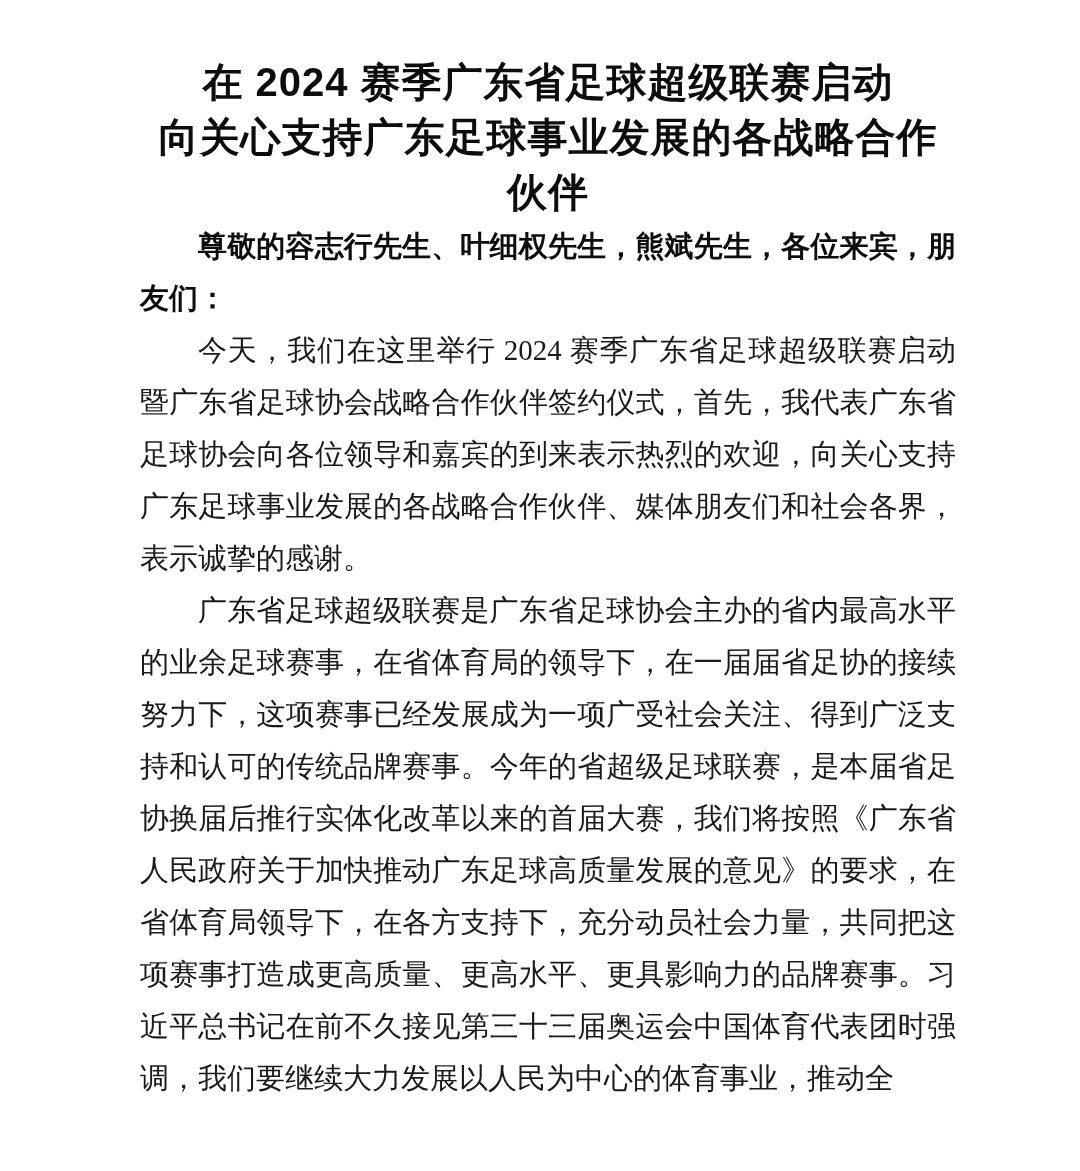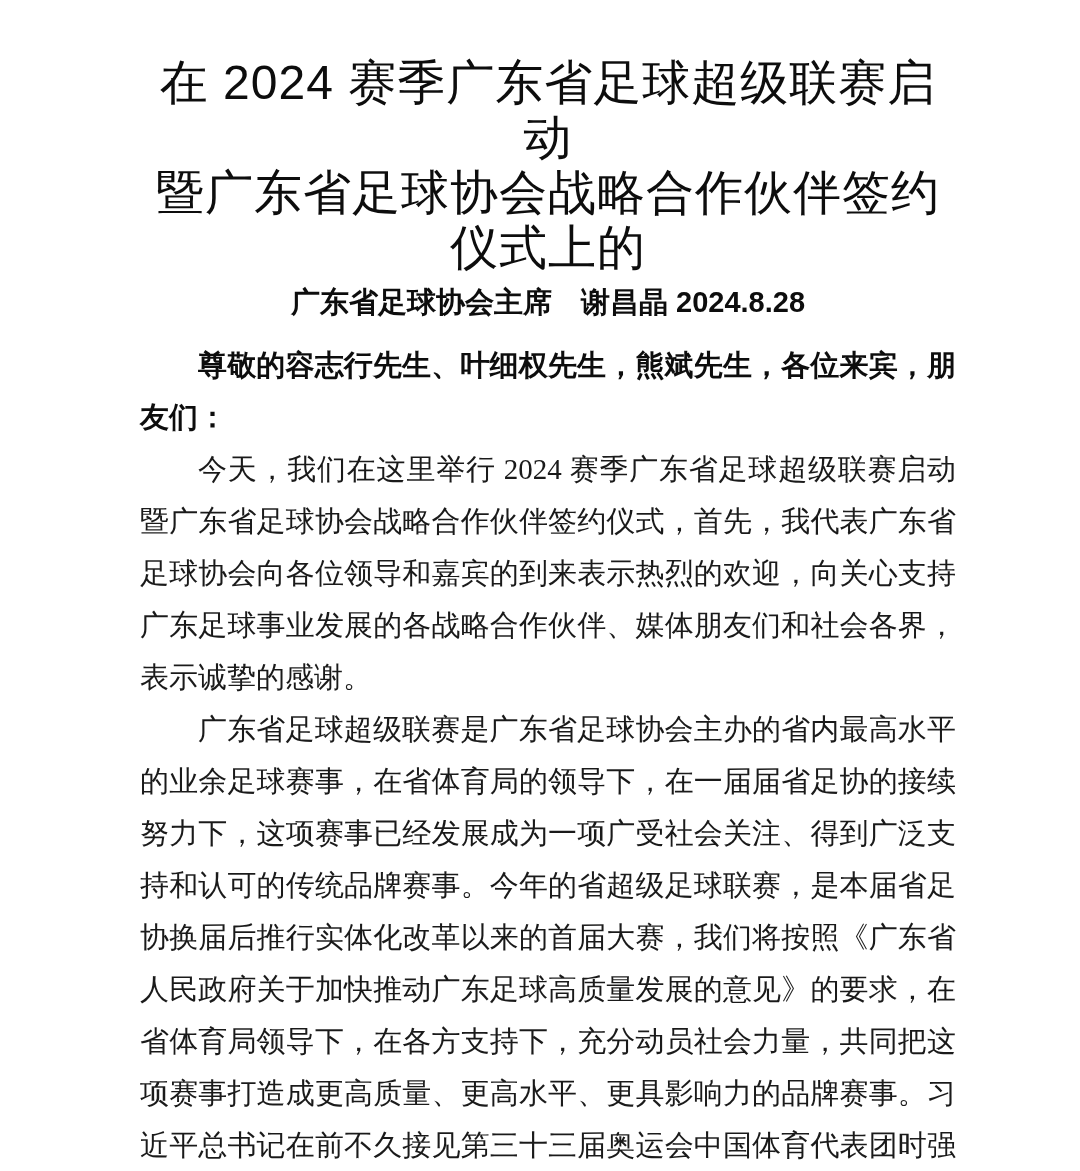--- a/index.html
+++ b/index.html
@@ -16,23 +16,23 @@
   }
   .page {
     box-sizing: border-box;
     width: 1080px;
     height: 1171px;
     padding: 0 124px 0 140px;
     background: #ffffff;
   }
   .doc-title {
     margin: 55px 0 0 0;
-    font-size: 48px;
+    font-size: 40px;
     line-height: 55px;
-    font-weight: 400;
+    font-weight: 700;
     text-align: center;
     letter-spacing: 1px;
     color: #0d0d0d;
   }
   .doc-title .title-line {
     display: block;
   }
   .byline {
     margin: 0 0 9px 0;
     font-size: 29px;
@@ -61,24 +61,23 @@
     font-family: Liberation Serif, serif;
   }
 </style>
 </head>
 <body>
 
 <div class="page">
 
   <h1 class="doc-title">
     <span class="title-line">在 2024 赛季广东省足球超级联赛启动</span>
-    <span class="title-line">暨广东省足球协会战略合作伙伴签约仪式上的</span>
+    <span class="title-line">向关心支持广东足球事业发展的各战略合作伙伴</span>
   </h1>
 
-  <div class="byline">广东省足球协会主席　谢昌晶 2024.8.28</div>
 
   <p class="para salutation">尊敬的容志行先生、叶细权先生，熊斌先生，各位来宾，朋友们：</p>
 
   <p class="para body-text">今天，我们在这里举行 2024 赛季广东省足球超级联赛启动暨广东省足球协会战略合作伙伴签约仪式，首先，我代表广东省足球协会向各位领导和嘉宾的到来表示热烈的欢迎，向关心支持广东足球事业发展的各战略合作伙伴、媒体朋友们和社会各界，表示诚挚的感谢。</p>
 
   <p class="para body-text">广东省足球超级联赛是广东省足球协会主办的省内最高水平的业余足球赛事，在省体育局的领导下，在一届届省足协的接续努力下，这项赛事已经发展成为一项广受社会关注、得到广泛支持和认可的传统品牌赛事。今年的省超级足球联赛，是本届省足协换届后推行实体化改革以来的首届大赛，我们将按照《广东省人民政府关于加快推动广东足球高质量发展的意见》的要求，在省体育局领导下，在各方支持下，充分动员社会力量，共同把这项赛事打造成更高质量、更高水平、更具影响力的品牌赛事。习近平总书记在前不久接见第三十三届奥运会中国体育代表团时强调，我们要继续大力发展以人民为中心的体育事业，推动全</p>
 
 </div>
 
 </body></html>

